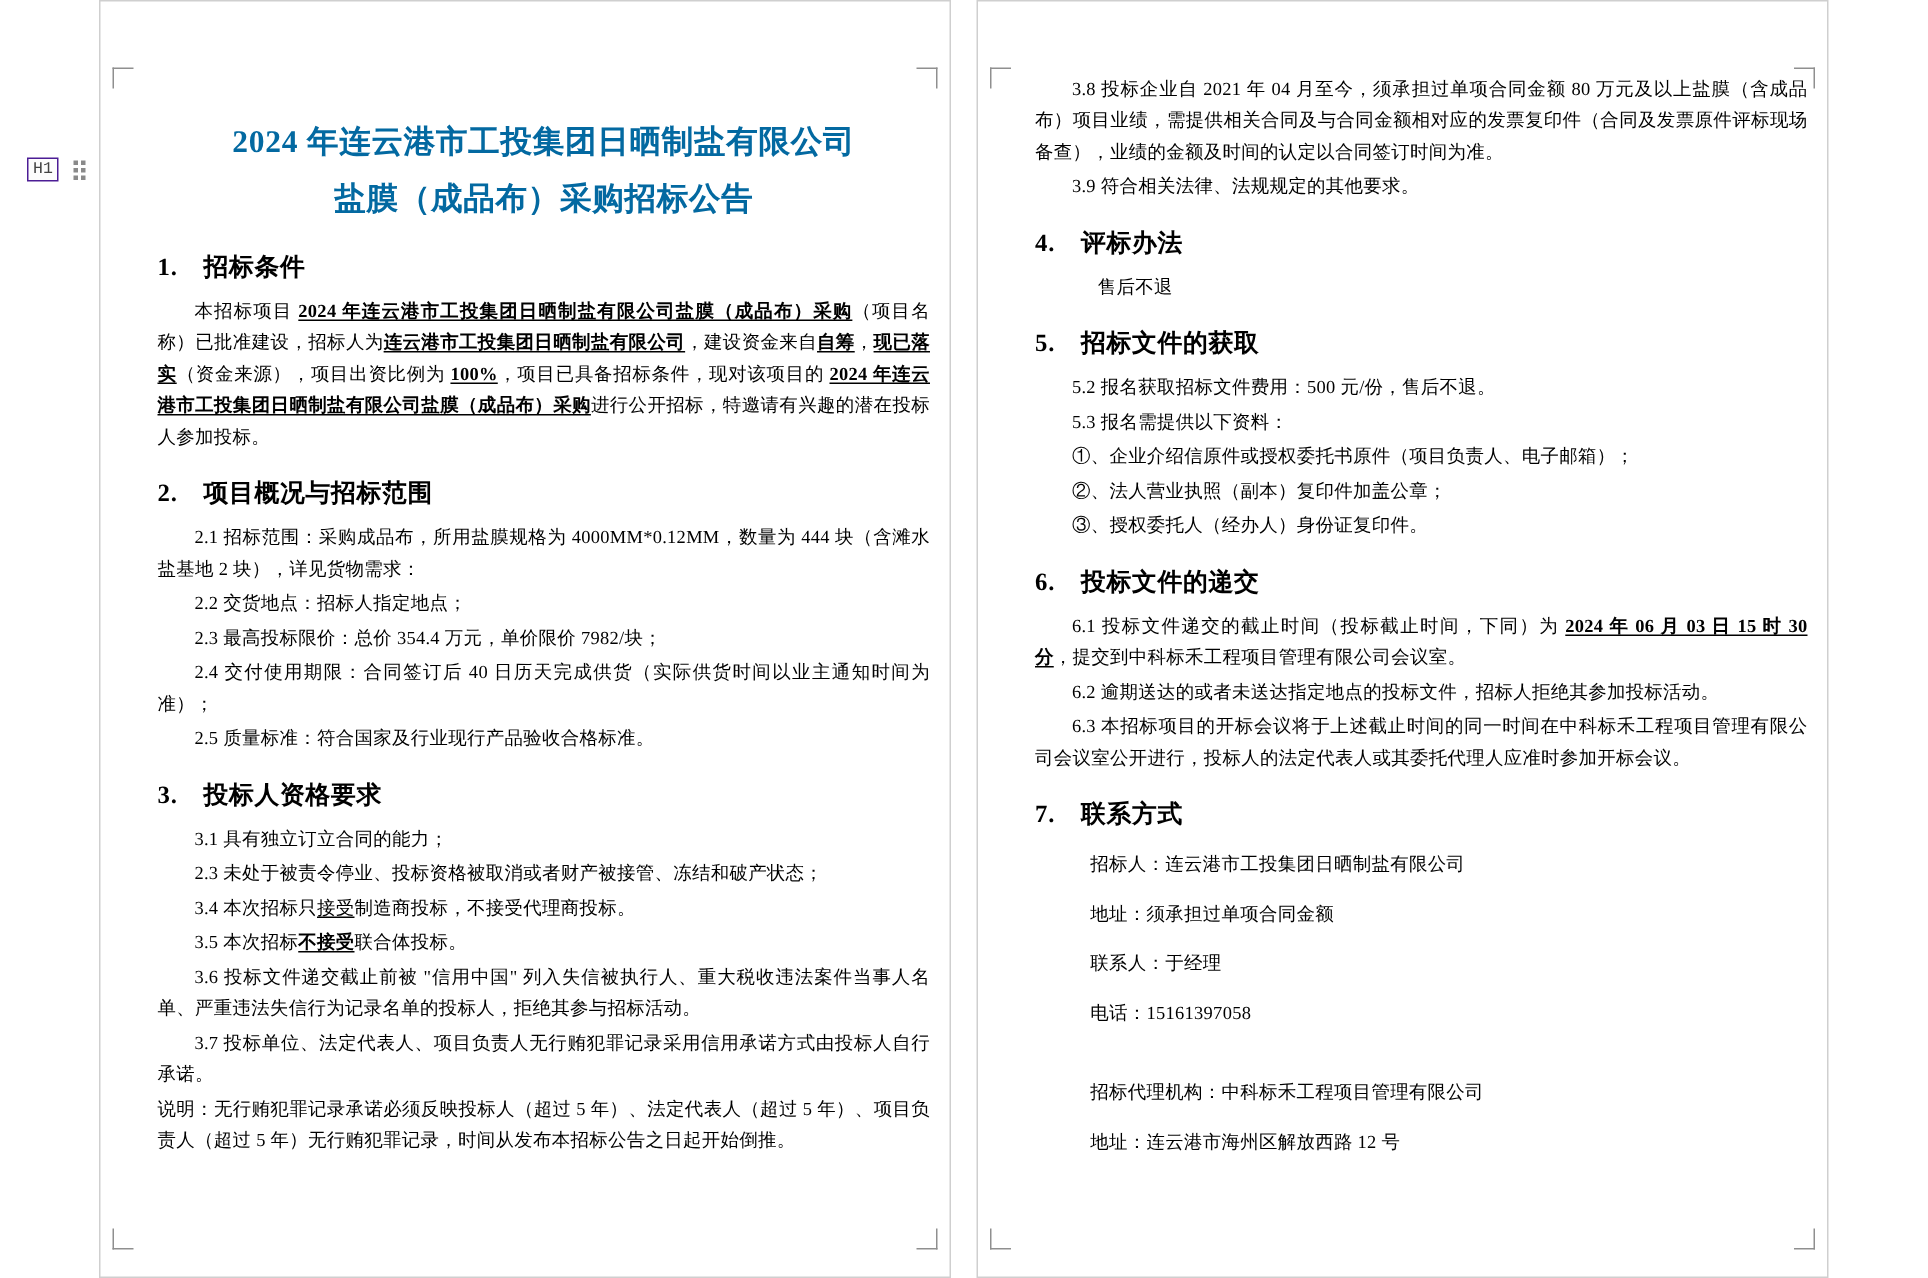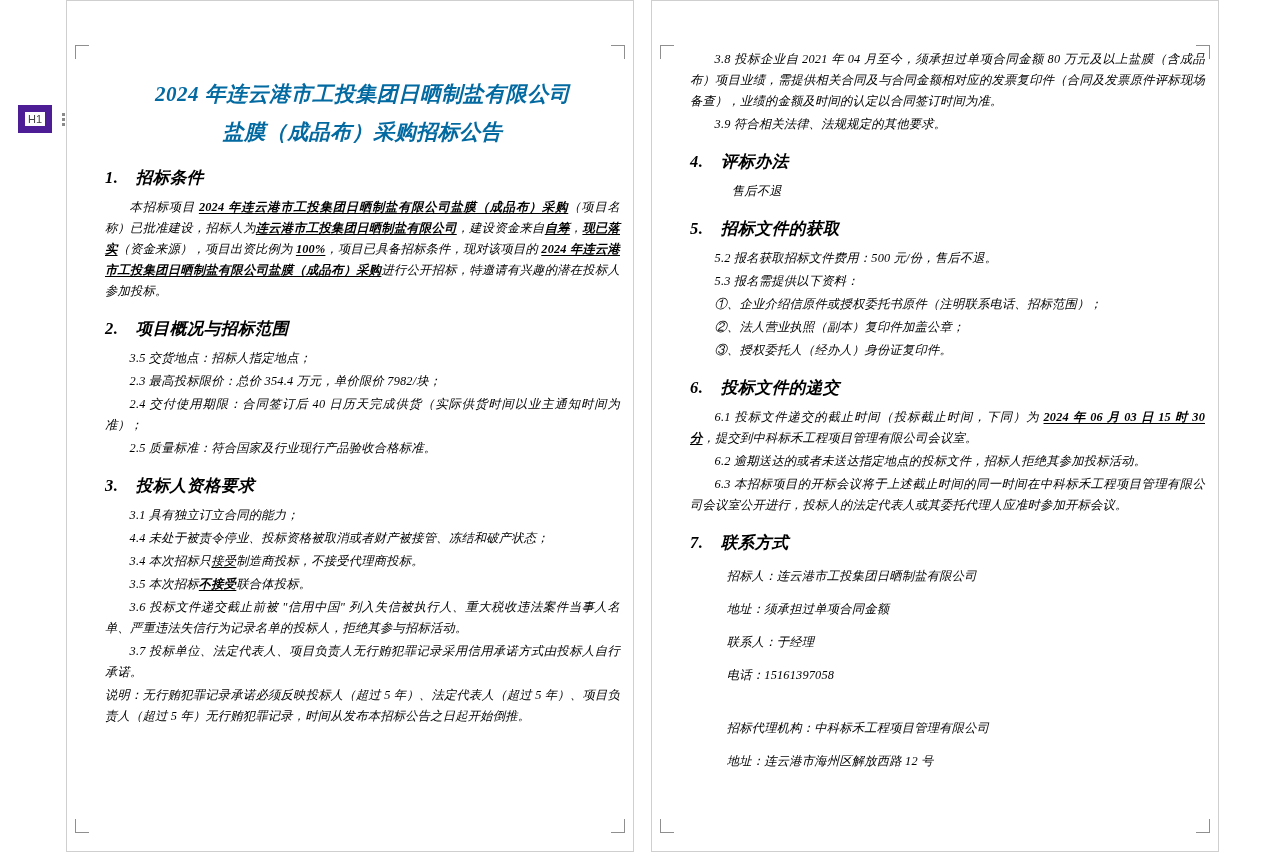--- a/index.html
+++ b/index.html
@@ -18,26 +18,27 @@
   .gutter-tools {
     position: absolute;
     left: 18px; top: 105px;
     display: flex; flex-direction: row; align-items: center; gap: 10px;
     font-family: "Liberation Sans", sans-serif;
     color: #555;
     font-size: 12px;
   }
   .tool-h1 {
     display: inline-block;
-    border: 7px solid #4c1d95;
+    border: 1px solid #4c1d95;
     padding: 0px 3px;
     font-size: 11px;
     line-height: 14px;
     color: #444;
     background: #fdfdfd;
+    font-family: Liberation Mono, monospace;
   }
   .tool-grid {
     display: grid;
     grid-template-columns: 3px 3px;
     grid-template-rows: 3px 3px 3px;
     gap: 2px;
   }
   .tool-grid i { display:block; width:3px; height:3px; background:#8a8a8a; }
 
   .page {
@@ -54,21 +55,20 @@
   .cmark { position: absolute; width: 14px; height: 14px; }
   .cmark.tl { left: 8px; top: 44px; border-left: 1px solid #8f8f8f; border-top: 1px solid #8f8f8f; }
   .cmark.tr { right: 8px; top: 44px; border-right: 1px solid #8f8f8f; border-top: 1px solid #8f8f8f; }
   .cmark.bl { left: 8px; bottom: 18px; border-left: 1px solid #8f8f8f; border-bottom: 1px solid #8f8f8f; }
   .cmark.br { right: 8px; bottom: 18px; border-right: 1px solid #8f8f8f; border-bottom: 1px solid #8f8f8f; }
 
   .content {
     position: absolute;
     left: 38px; right: 13px;
     top: 52px;
-    font-style: italic;
   }
   .content-right { top: 48px; }
 
   .doc-title {
     text-align: center;
     font-size: 21px;
     font-weight: bold;
     line-height: 38px;
     letter-spacing: 0.5px;
     color: #0369a1;
@@ -137,31 +137,32 @@
         <span class="txt">招标条件</span>
       </div>
       <p class="body indent">
         本招标项目 <b><u>2024 年连云港市工投集团日晒制盐有限公司盐膜（成品布）采购</u></b>（项目名称）已批准建设，招标人为<b><u>连云港市工投集团日晒制盐有限公司</u></b>，建设资金来自<b><u>自筹</u></b>，<b><u>现已落实</u></b>（资金来源），项目出资比例为 <b><u>100%</u></b>，项目已具备招标条件，现对该项目的 <b><u>2024 年连云港市工投集团日晒制盐有限公司盐膜（成品布）采购</u></b>进行公开招标，特邀请有兴趣的潜在投标人参加投标。
       </p>
 
       <div class="h2">
         <span class="num">2.</span>
         <span class="txt">项目概况与招标范围</span>
       </div>
-      <p class="body indent">3.5 交货地点：招标人指定地点；</p>
+      <p class="body indent">2.1 招标范围：采购成品布，所用盐膜规格为 4000MM*0.12MM，数量为 444 块（含滩水盐基地 2 块），详见货物需求：</p>
+      <p class="body indent">2.2 交货地点：招标人指定地点；</p>
       <p class="body indent">2.3 最高投标限价：总价 354.4 万元，单价限价 7982/块；</p>
       <p class="body indent">2.4 交付使用期限：合同签订后 40 日历天完成供货（实际供货时间以业主通知时间为准）；</p>
       <p class="body indent">2.5 质量标准：符合国家及行业现行产品验收合格标准。</p>
 
       <div class="h2">
         <span class="num">3.</span>
         <span class="txt">投标人资格要求</span>
       </div>
       <p class="body indent">3.1 具有独立订立合同的能力；</p>
-      <p class="body indent">4.4 未处于被责令停业、投标资格被取消或者财产被接管、冻结和破产状态；</p>
+      <p class="body indent">2.3 未处于被责令停业、投标资格被取消或者财产被接管、冻结和破产状态；</p>
       <p class="body indent">
         3.4 本次招标只<u>接受</u>制造商投标，不接受代理商投标。
       </p>
       <p class="body indent">
         3.5 本次招标<b><u>不接受</u></b>联合体投标。
       </p>
       <p class="body indent">3.6 投标文件递交截止前被 "信用中国" 列入失信被执行人、重大税收违法案件当事人名单、严重违法失信行为记录名单的投标人，拒绝其参与招标活动。</p>
       <p class="body indent">3.7 投标单位、法定代表人、项目负责人无行贿犯罪记录采用信用承诺方式由投标人自行承诺。</p>
       <p class="body sub-note">说明：无行贿犯罪记录承诺必须反映投标人（超过 5 年）、法定代表人（超过 5 年）、项目负责人（超过 5 年）无行贿犯罪记录，时间从发布本招标公告之日起开始倒推。</p>
 
@@ -184,21 +185,21 @@
         <span class="txt">评标办法</span>
       </div>
       <p class="body indent1" style="text-indent:2em">售后不退</p>
 
       <div class="h2">
         <span class="num">5.</span>
         <span class="txt">招标文件的获取</span>
       </div>
       <p class="body indent">5.2 报名获取招标文件费用：500 元/份，售后不退。</p>
       <p class="body indent">5.3 报名需提供以下资料：</p>
-      <p class="body indent">①、企业介绍信原件或授权委托书原件（注明联系电话、招标范围）；</p>
+      <p class="body indent">①、企业介绍信原件或授权委托书原件（项目负责人、电子邮箱）；</p>
       <p class="body indent">②、法人营业执照（副本）复印件加盖公章；</p>
       <p class="body indent">③、授权委托人（经办人）身份证复印件。</p>
 
       <div class="h2">
         <span class="num">6.</span>
         <span class="txt">投标文件的递交</span>
       </div>
       <p class="body indent">
         6.1 投标文件递交的截止时间（投标截止时间，下同）为 <b><u>2024 年 06 月 03 日 15 时 30 分</u></b>，提交到中科标禾工程项目管理有限公司会议室。
       </p>

